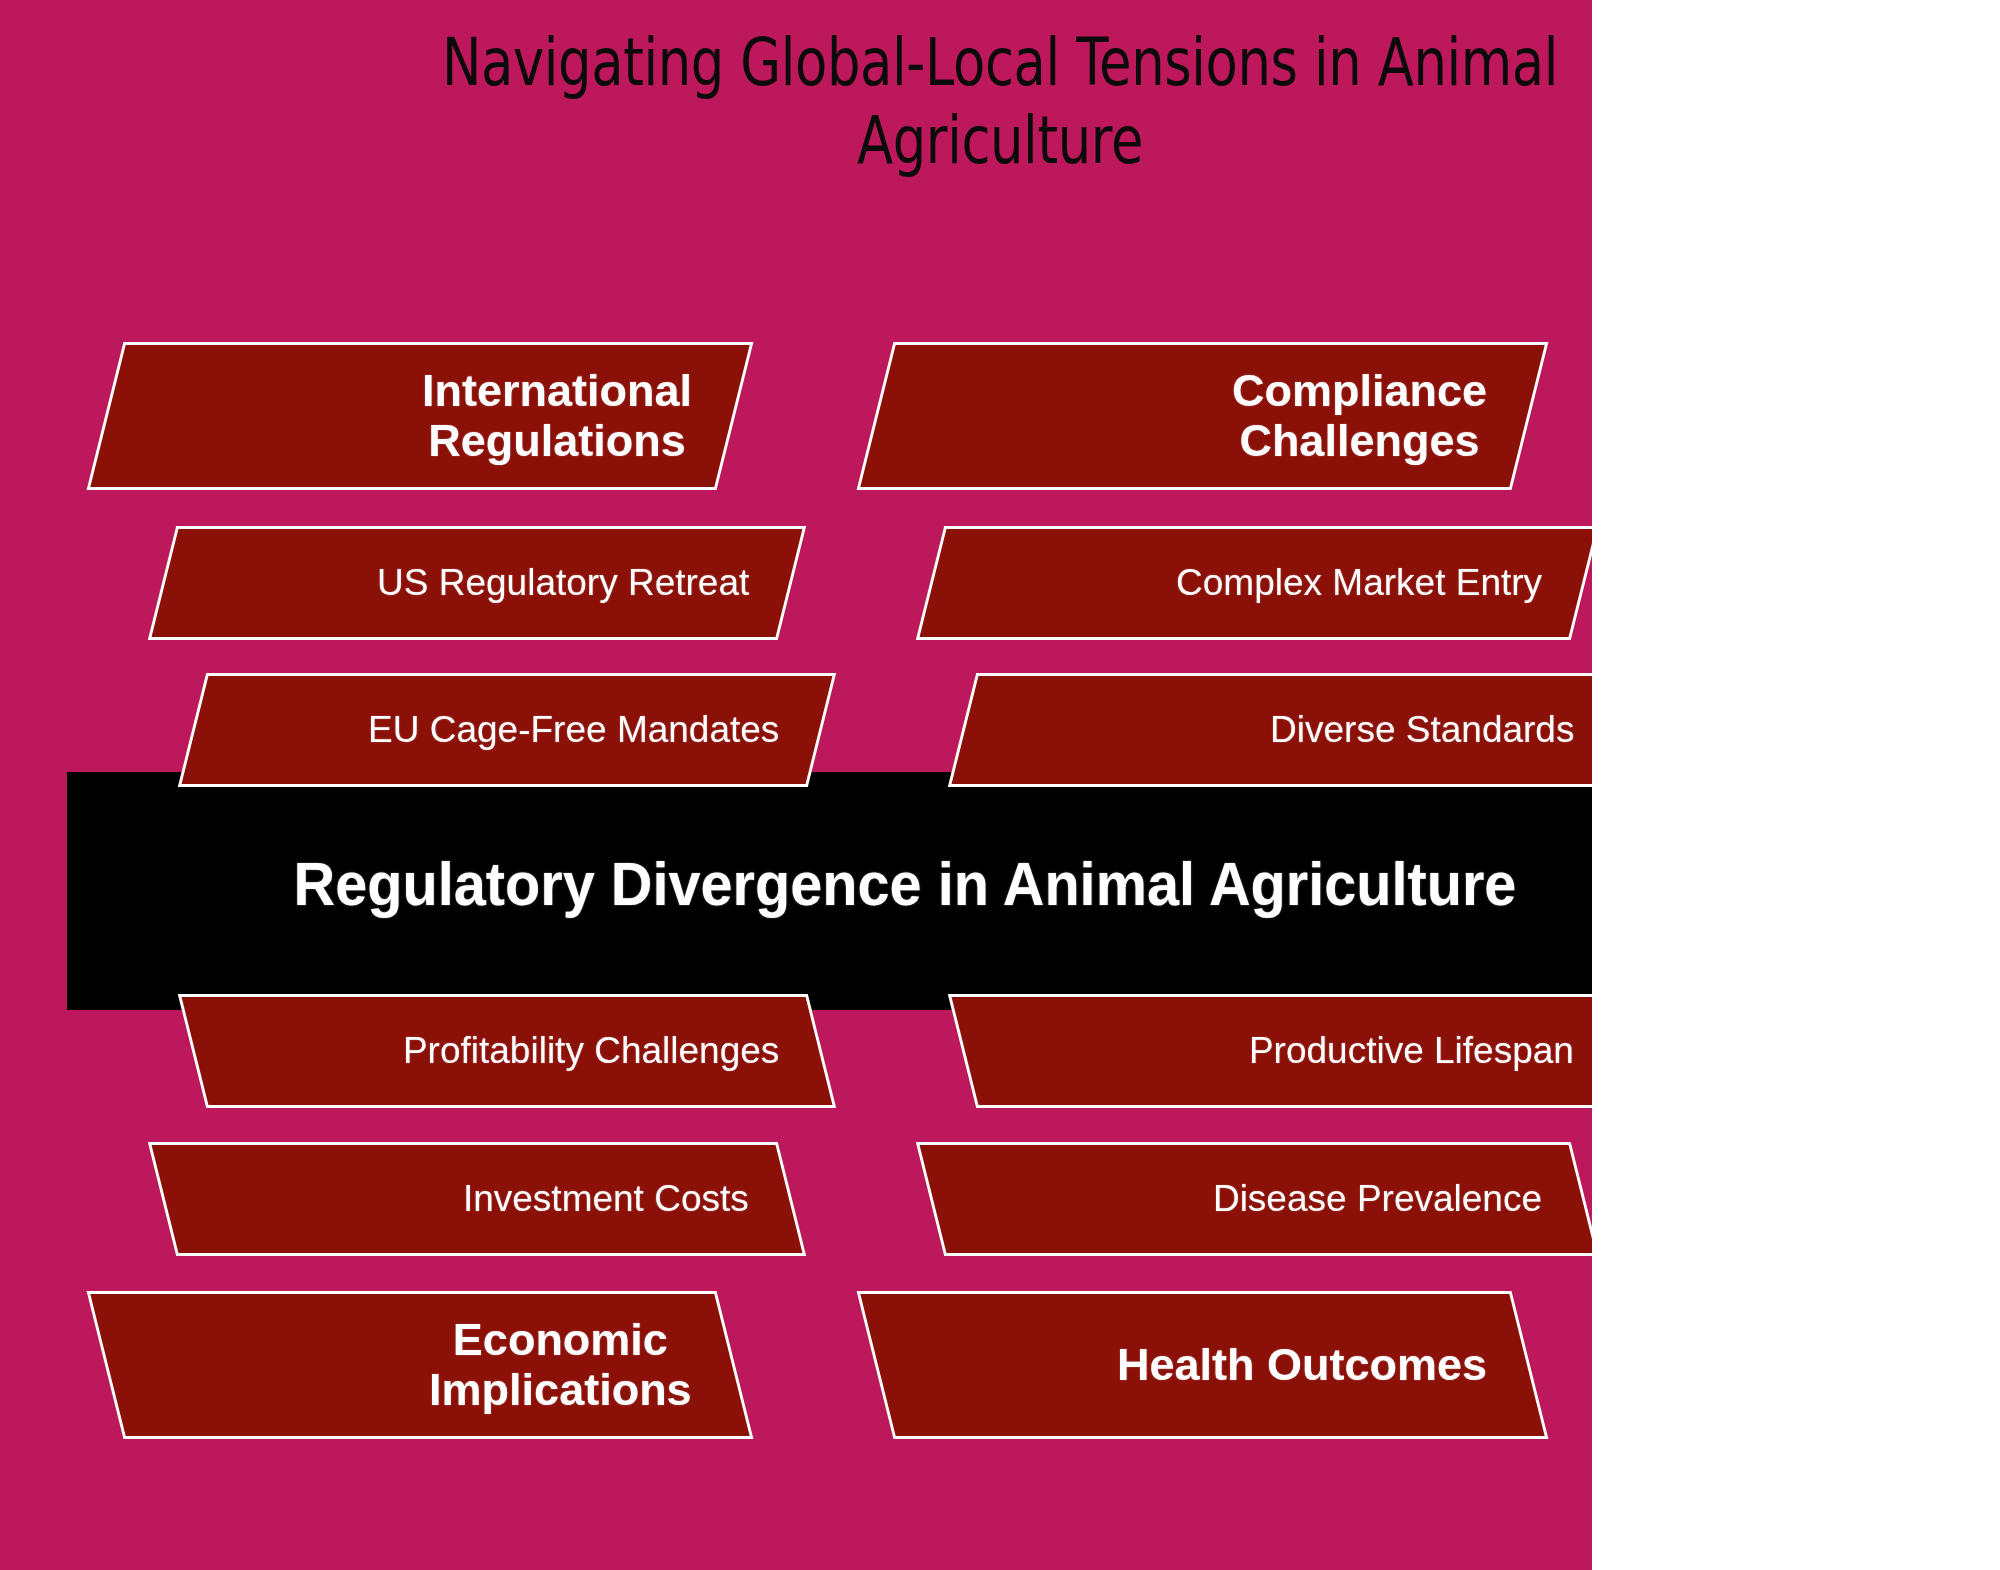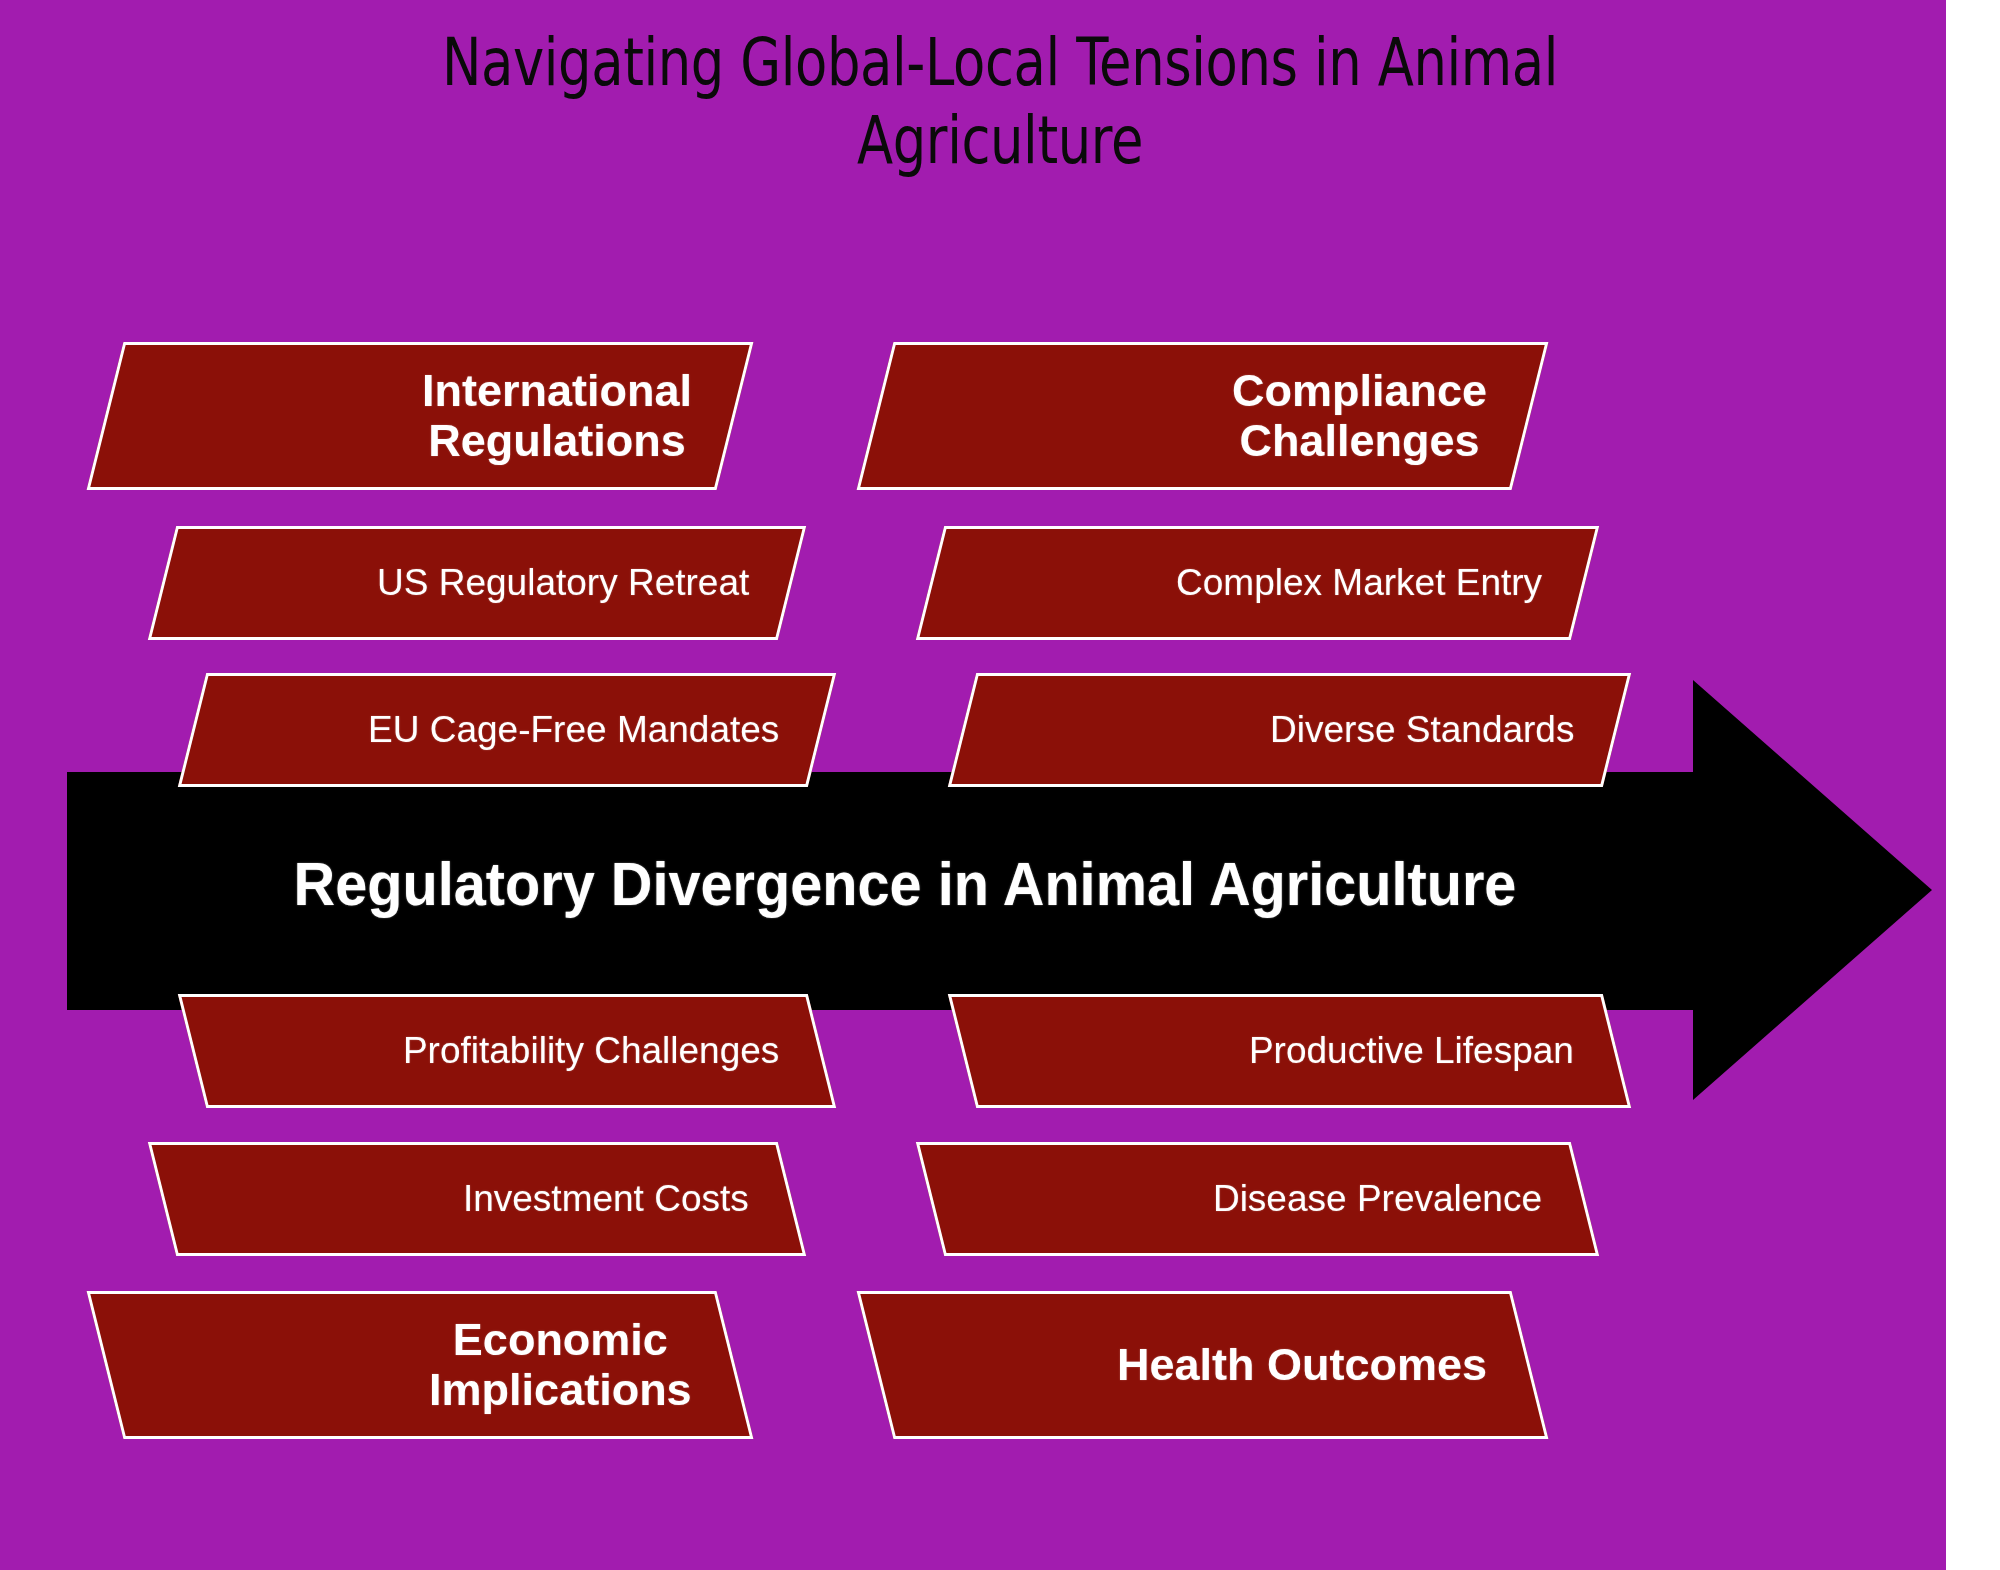--- a/index.html
+++ b/index.html
@@ -8,23 +8,23 @@
     padding: 0;
     background: #ffffff;
   }
   body {
     font-family: "Liberation Sans", sans-serif;
     -webkit-font-smoothing: antialiased;
   }
 
   #canvas {
     position: relative;
-    width: 1946px;
+    width: 1592px;
     height: 1570px;
-    background: #a21caf;
+    background: #be185d;
     overflow: hidden;
   }
 
   
   #diagram-title {
     position: absolute;
     left: 0;
     top: 24px;
     width: 2000px;
     text-align: center;

